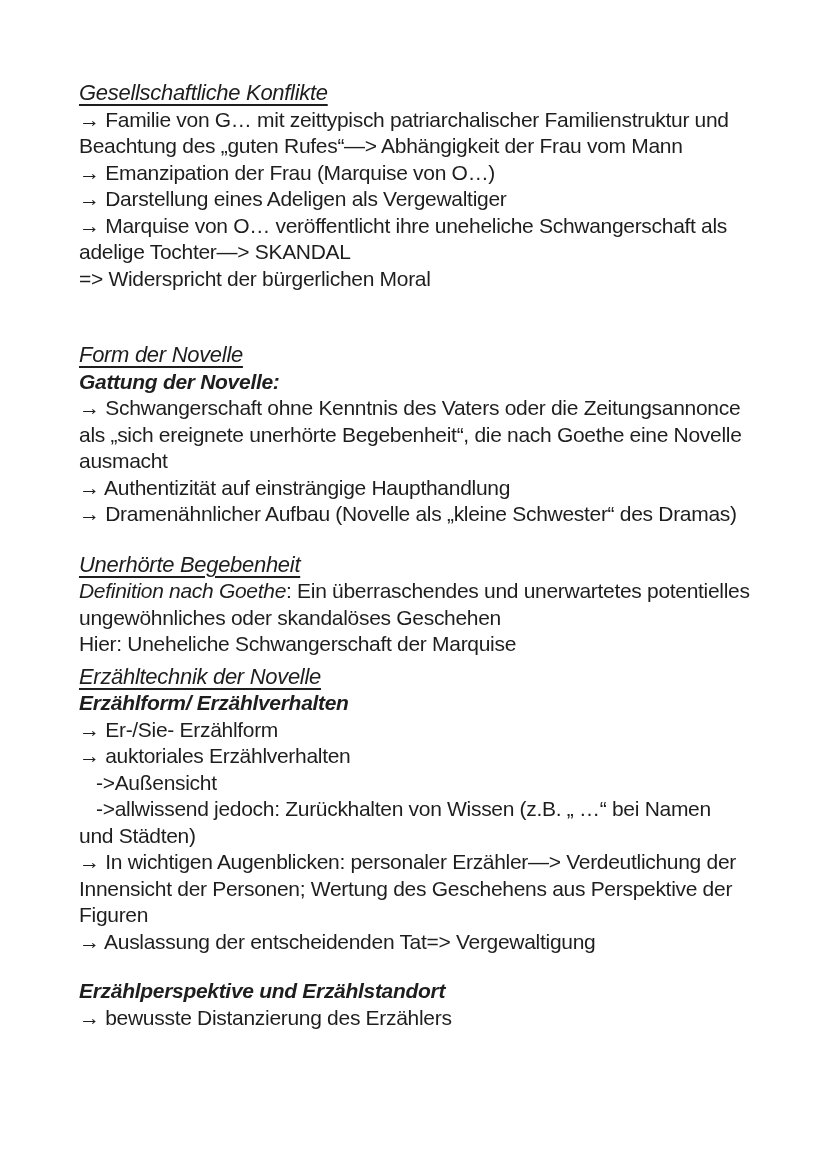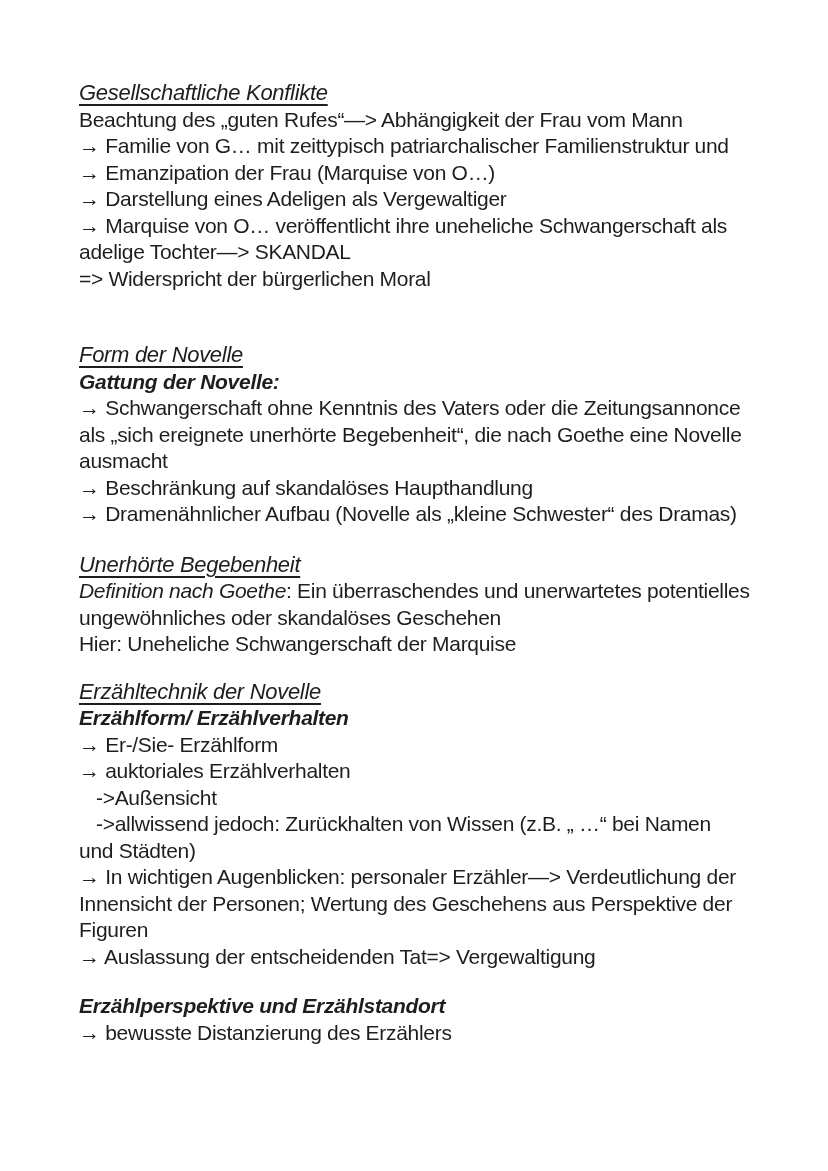--- a/index.html
+++ b/index.html
@@ -18,21 +18,21 @@
     background: #ffffff;
     color: #1e1e1e;
     font-family: "Liberation Sans", sans-serif;
     font-size: 21px;
     line-height: 26.5px;
     letter-spacing: -0.3px;
   }
   section { margin: 0; padding: 0; }
   .gap-lg { margin-top: 50px; }
   .gap-md { margin-top: 24px; }
-  .gap-sm { margin-top: 21px; }
+  .gap-sm { margin-top: 6px; }
   .gap-xs { margin-top: 23px; }
   .heading {
     margin: 0;
     font-size: 22px;
     line-height: 26.5px;
     font-weight: normal;
     font-style: italic;
     text-decoration: underline;
     text-decoration-thickness: 1.5px;
     text-underline-offset: 4px;
@@ -48,36 +48,36 @@
   .line.indent { padding-left: 17px; }
   .bi { font-weight: normal; font-style: italic; }
 </style>
 </head>
 <body>
 
 <div class="page">
 
   <section>
     <h2 class="heading">Gesellschaftliche Konflikte</h2>
+    <div class="line">→ Familie von G… mit zeittypisch patriarchalischer Familienstruktur und</div>
     <div class="line">Beachtung des „guten Rufes“—&gt; Abhängigkeit der Frau vom Mann</div>
-    <div class="line">→ Familie von G… mit zeittypisch patriarchalischer Familienstruktur und</div>
     <div class="line">→ Emanzipation der Frau (Marquise von O…)</div>
     <div class="line">→ Darstellung eines Adeligen als Vergewaltiger</div>
     <div class="line">→ Marquise von O… veröffentlicht ihre uneheliche Schwangerschaft als</div>
     <div class="line">adelige Tochter—&gt; SKANDAL</div>
     <div class="line">=&gt; Widerspricht der bürgerlichen Moral</div>
   </section>
 
   <section class="gap-lg">
     <h2 class="heading">Form der Novelle</h2>
     <div class="subheading">Gattung der Novelle:</div>
     <div class="line">→ Schwangerschaft ohne Kenntnis des Vaters oder die Zeitungsannonce</div>
     <div class="line">als „sich ereignete unerhörte Begebenheit“, die nach Goethe eine Novelle</div>
     <div class="line">ausmacht</div>
-    <div class="line">→ Beschränkung auf skandalöses Haupthandlung</div>
+    <div class="line">→ Authentizität auf einsträngige Haupthandlung</div>
     <div class="line">→ Dramenähnlicher Aufbau (Novelle als „kleine Schwester“ des Dramas)</div>
   </section>
 
   <section class="gap-md">
     <h2 class="heading">Unerhörte Begebenheit</h2>
     <div class="line"><span class="bi">Definition nach Goethe</span><span>: Ein überraschendes und unerwartetes potentielles</span></div>
     <div class="line">ungewöhnliches oder skandalöses Geschehen</div>
     <div class="line">Hier: Uneheliche Schwangerschaft der Marquise</div>
   </section>
 

